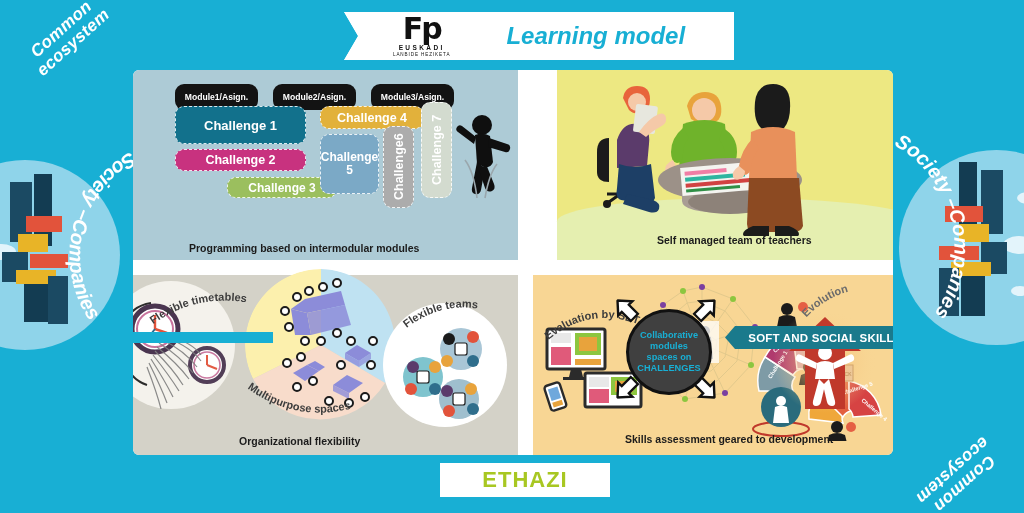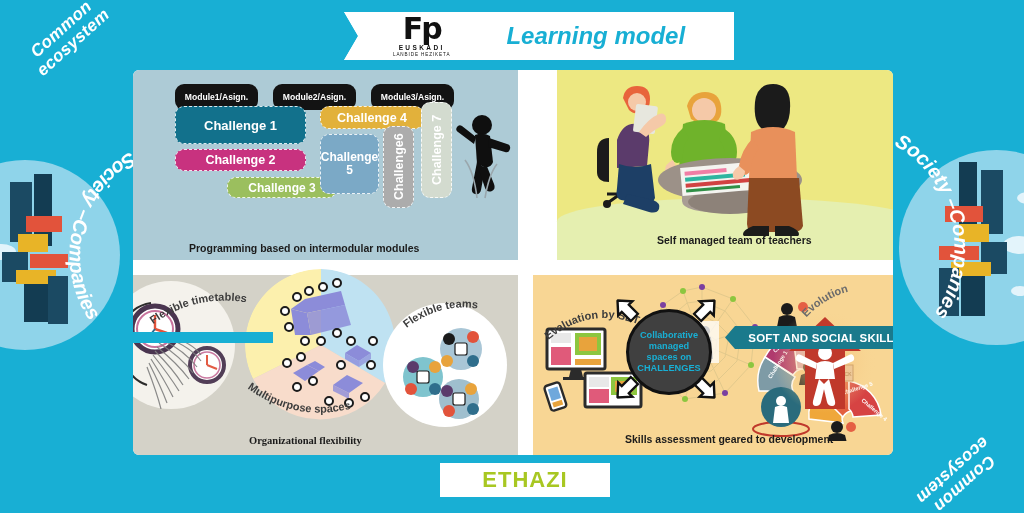--- a/index.html
+++ b/index.html
@@ -384,21 +384,21 @@
           <rect x="70" y="90" width="12" height="12" rx="2" fill="#fff" stroke="#1b1b1b" stroke-width="1.2"></rect>
         </g>
       </svg>
       <div class="curve-lab" style="left:262px;top:10px;width:150px;height:60px;">
         <svg viewBox="0 0 150 60" width="150" height="60">
           <path id="ct3" d="M8,46 q48,-40 106,-12" fill="none"></path>
           <text><textPath href="#ct3" startOffset="4%">Flexible teams</textPath></text>
         </svg>
       </div>
 
-      <div class="quad-caption" style="left:116px;top:160px;font-family:Liberation Serif, serif;">Organizational flexibility</div>
+      <div class="quad-caption" style="left:106px;top:160px;">Organizational flexibility</div>
     </div>
 
     <div class="quad" id="q-br">
 
       <svg style="position:absolute;left:8px;top:48px;width:110px;height:90px;" viewBox="0 0 110 90">
         <rect x="6" y="6" width="58" height="40" rx="2" fill="#fff" stroke="#2b2b2b" stroke-width="3"></rect>
         <rect x="10" y="10" width="20" height="10" fill="#E8E8E8"></rect>
         <rect x="34" y="10" width="26" height="22" fill="#8DC63F"></rect>
         <rect x="38" y="14" width="18" height="14" fill="#E8A33C"></rect>
         <rect x="10" y="24" width="20" height="18" fill="#E05A7A"></rect>
@@ -545,18 +545,18 @@
         <svg viewBox="0 0 26 26">
             <path d="M13,1 L23,12 L18,12 L18,25 L8,25 L8,12 L3,12 Z" fill="#fff" stroke="#111" stroke-width="2.4"></path>
           </svg>
       </div>
       <div class="barrow" style="right:0;bottom:0;transform:rotate(135deg);">
         <svg viewBox="0 0 26 26">
             <path d="M13,1 L23,12 L18,12 L18,25 L8,25 L8,12 L3,12 Z" fill="#fff" stroke="#111" stroke-width="2.4"></path>
           </svg>
       </div>
       <div class="disc">
-        <div id="badge-text"><div>Collaborative</div><div>managed</div><div>spaces on</div><div style="font-weight: bold;">CHALLENGES</div></div>
+        <div id="badge-text"><div>Collaborative</div><div>modules</div><div>spaces on</div><div style="font-weight: bold;">CHALLENGES</div></div>
       </div>
     </div>
 
   </div>
 </div>
 
 </body></html>

